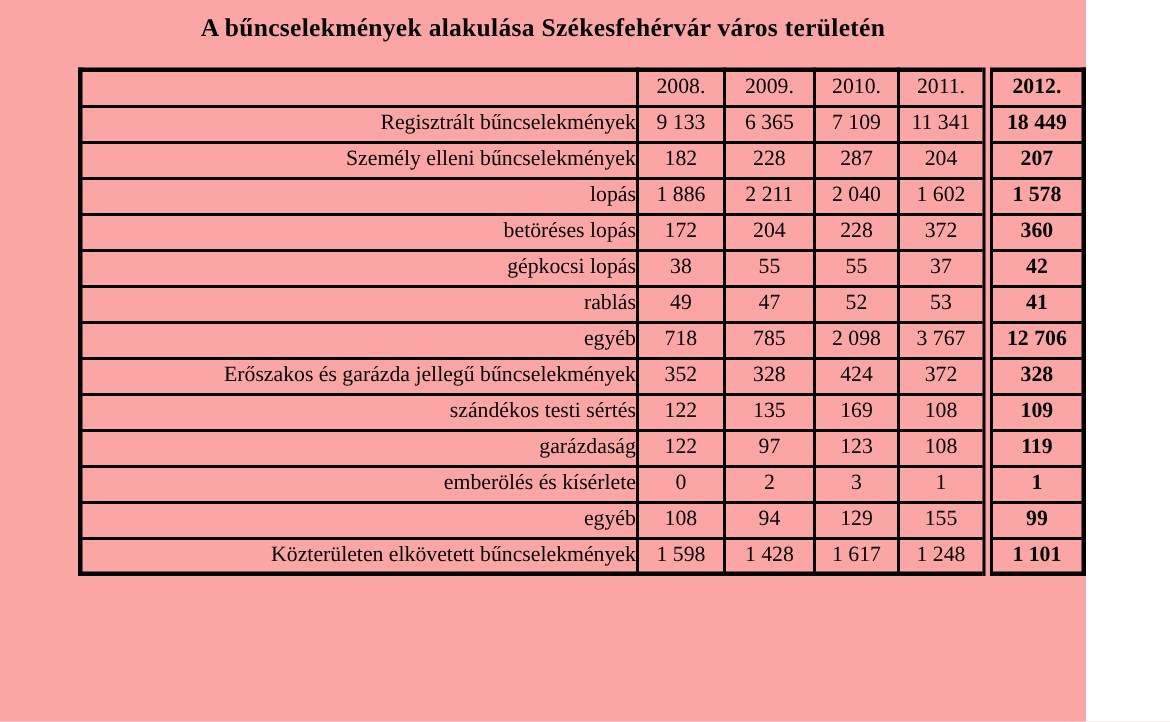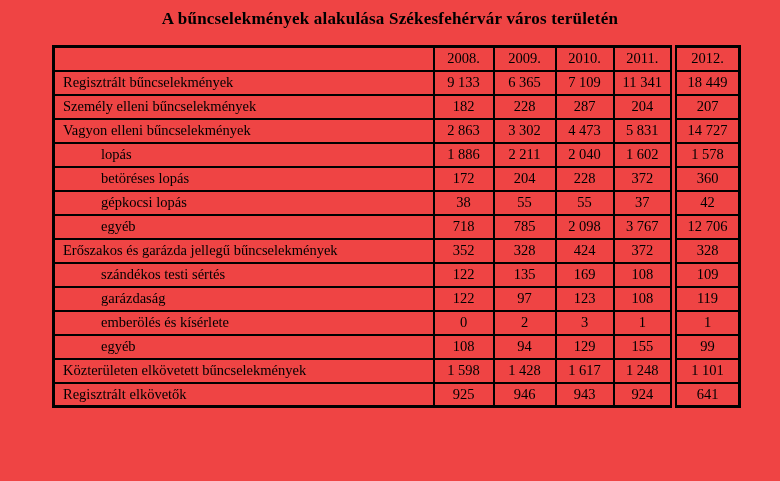--- a/index.html
+++ b/index.html
@@ -3,21 +3,21 @@
 <meta charset="utf-8">
 <style>
   * { margin: 0; padding: 0; box-sizing: border-box; }
   html, body { background: #ffffff; }
   body {
     width: 780px; height: 481px;
     font-family: "Liberation Serif", serif;
     color: #000000;
     overflow: hidden;
   }
-  .page { width: 780px; height: 481px; position: relative; background: #ef4444; }
+  .page { width: 724px; height: 481px; position: relative; background: #fca5a5; }
   .title {
     padding-top: 9px;
     text-align: center;
     font-weight: bold;
     font-size: 17px;
     letter-spacing: 0.2px;
   }
   table.stats {
     border-collapse: collapse;
     table-layout: fixed;
@@ -28,26 +28,26 @@
     border: 2px solid #000000;
     height: 24px;
     font-size: 14.5px;
     font-weight: normal;
     white-space: nowrap;
     overflow: hidden;
     vertical-align: middle;
   }
   .stats th.corner { border-bottom: 2px solid #000000; }
   .stats th.year, .stats td.num { text-align: center; padding: 0 2px; }
-  .stats td.label { text-align: left; padding-left: 8px; }
+  .stats td.label { text-align: right; padding-left: 8px; }
   .stats td.label.indent { padding-left: 46px; }
   
   .stats .last {
     border-left: 7px double #000000;
-    font-weight: normal;
+    font-weight: bold;
   }
 </style>
 </head>
 <body>
 
 <div class="page">
   <div class="title">A bűncselekmények alakulása Székesfehérvár város területén</div>
 
   <table class="stats">
     <colgroup>
@@ -79,28 +79,20 @@
         </tr>
         <tr>
           <td class="label">Személy elleni bűncselekmények</td>
           <td class="num">182</td>
           <td class="num">228</td>
           <td class="num">287</td>
           <td class="num">204</td>
           <td class="num last">207</td>
         </tr>
         <tr>
-          <td class="label">Vagyon elleni bűncselekmények</td>
-          <td class="num">2 863</td>
-          <td class="num">3 302</td>
-          <td class="num">4 473</td>
-          <td class="num">5 831</td>
-          <td class="num last">14 727</td>
-        </tr>
-        <tr>
           <td class="label indent">lopás</td>
           <td class="num">1 886</td>
           <td class="num">2 211</td>
           <td class="num">2 040</td>
           <td class="num">1 602</td>
           <td class="num last">1 578</td>
         </tr>
         <tr>
           <td class="label indent">betöréses lopás</td>
           <td class="num">172</td>
@@ -109,20 +101,28 @@
           <td class="num">372</td>
           <td class="num last">360</td>
         </tr>
         <tr>
           <td class="label indent">gépkocsi lopás</td>
           <td class="num">38</td>
           <td class="num">55</td>
           <td class="num">55</td>
           <td class="num">37</td>
           <td class="num last">42</td>
+        </tr>
+        <tr>
+          <td class="label indent">rablás</td>
+          <td class="num">49</td>
+          <td class="num">47</td>
+          <td class="num">52</td>
+          <td class="num">53</td>
+          <td class="num last">41</td>
         </tr>
         <tr>
           <td class="label indent">egyéb</td>
           <td class="num">718</td>
           <td class="num">785</td>
           <td class="num">2 098</td>
           <td class="num">3 767</td>
           <td class="num last">12 706</td>
         </tr>
         <tr>
@@ -166,23 +166,15 @@
           <td class="num last">99</td>
         </tr>
         <tr>
           <td class="label">Közterületen elkövetett bűncselekmények</td>
           <td class="num">1 598</td>
           <td class="num">1 428</td>
           <td class="num">1 617</td>
           <td class="num">1 248</td>
           <td class="num last">1 101</td>
         </tr>
-        <tr>
-          <td class="label">Regisztrált elkövetők</td>
-          <td class="num">925</td>
-          <td class="num">946</td>
-          <td class="num">943</td>
-          <td class="num">924</td>
-          <td class="num last">641</td>
-        </tr>
       </tbody>
   </table>
 </div>
 
 </body></html>

